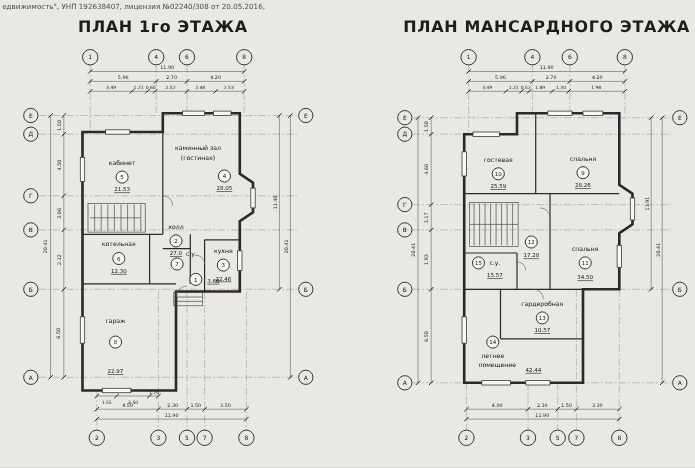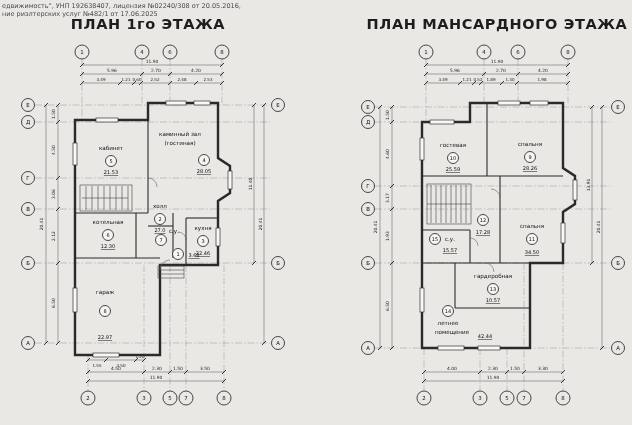--- a/index.html
+++ b/index.html
@@ -27,21 +27,20 @@
   .door{stroke:#666;stroke-width:.6;fill:none;}
   text{text-anchor:middle;}
 </style>
 </head>
 <body>
 
 <div class="page">
 
   <div class="hdr">
     <div>едвижимость", УНП 192638407, лицензия №02240/308 от 20.05.2016,</div>
-    <div>ние риэлтерских услуг №482/1 от 17.06.2025</div>
   </div>
 
   <svg style="left:8px;top:8px" width="310" height="412" viewBox="0 0 310 412">
     <text class="title" x="140" y="21">ПЛАН 1го ЭТАЖА</text>
 
     <g>
       <line class="axisline" x1="27" y1="97" x2="262" y2="97"></line>
       <line class="axisline" x1="27" y1="114" x2="262" y2="114"></line>
       <line class="axisline" x1="27" y1="170" x2="262" y2="170"></line>
       <line class="axisline" x1="27" y1="201" x2="262" y2="201"></line>

